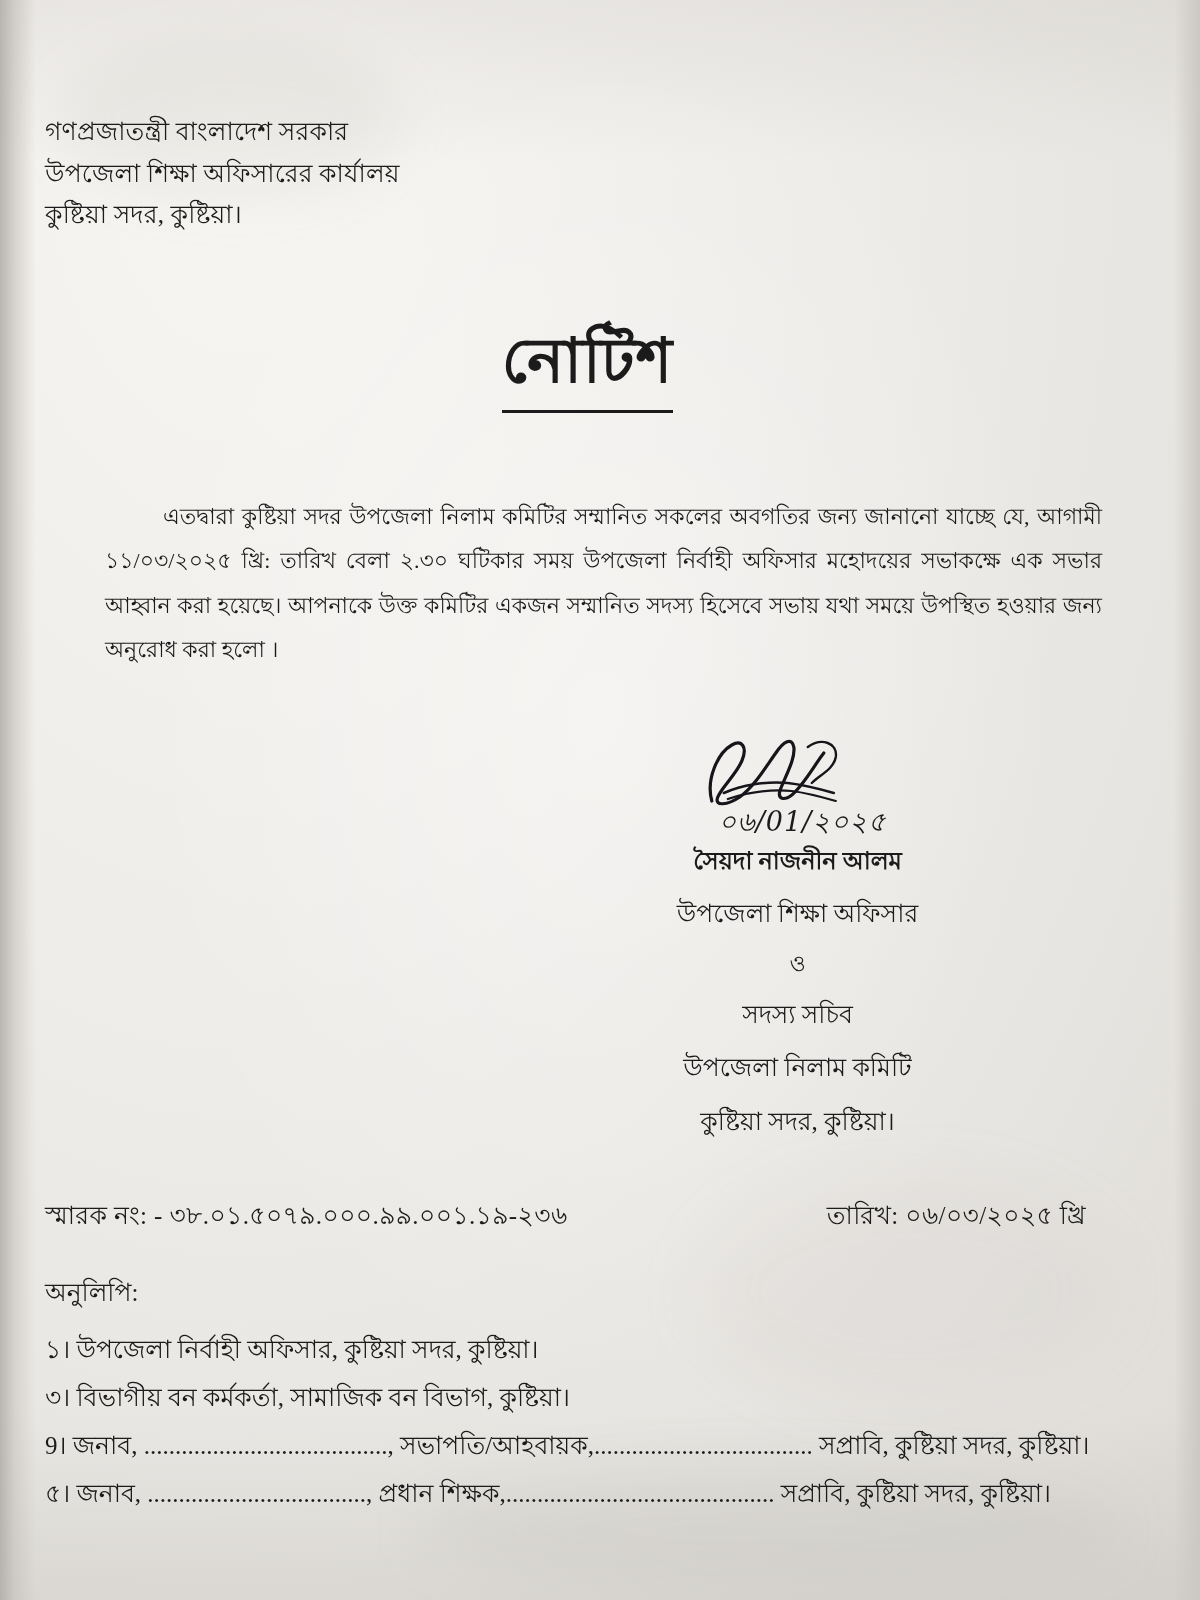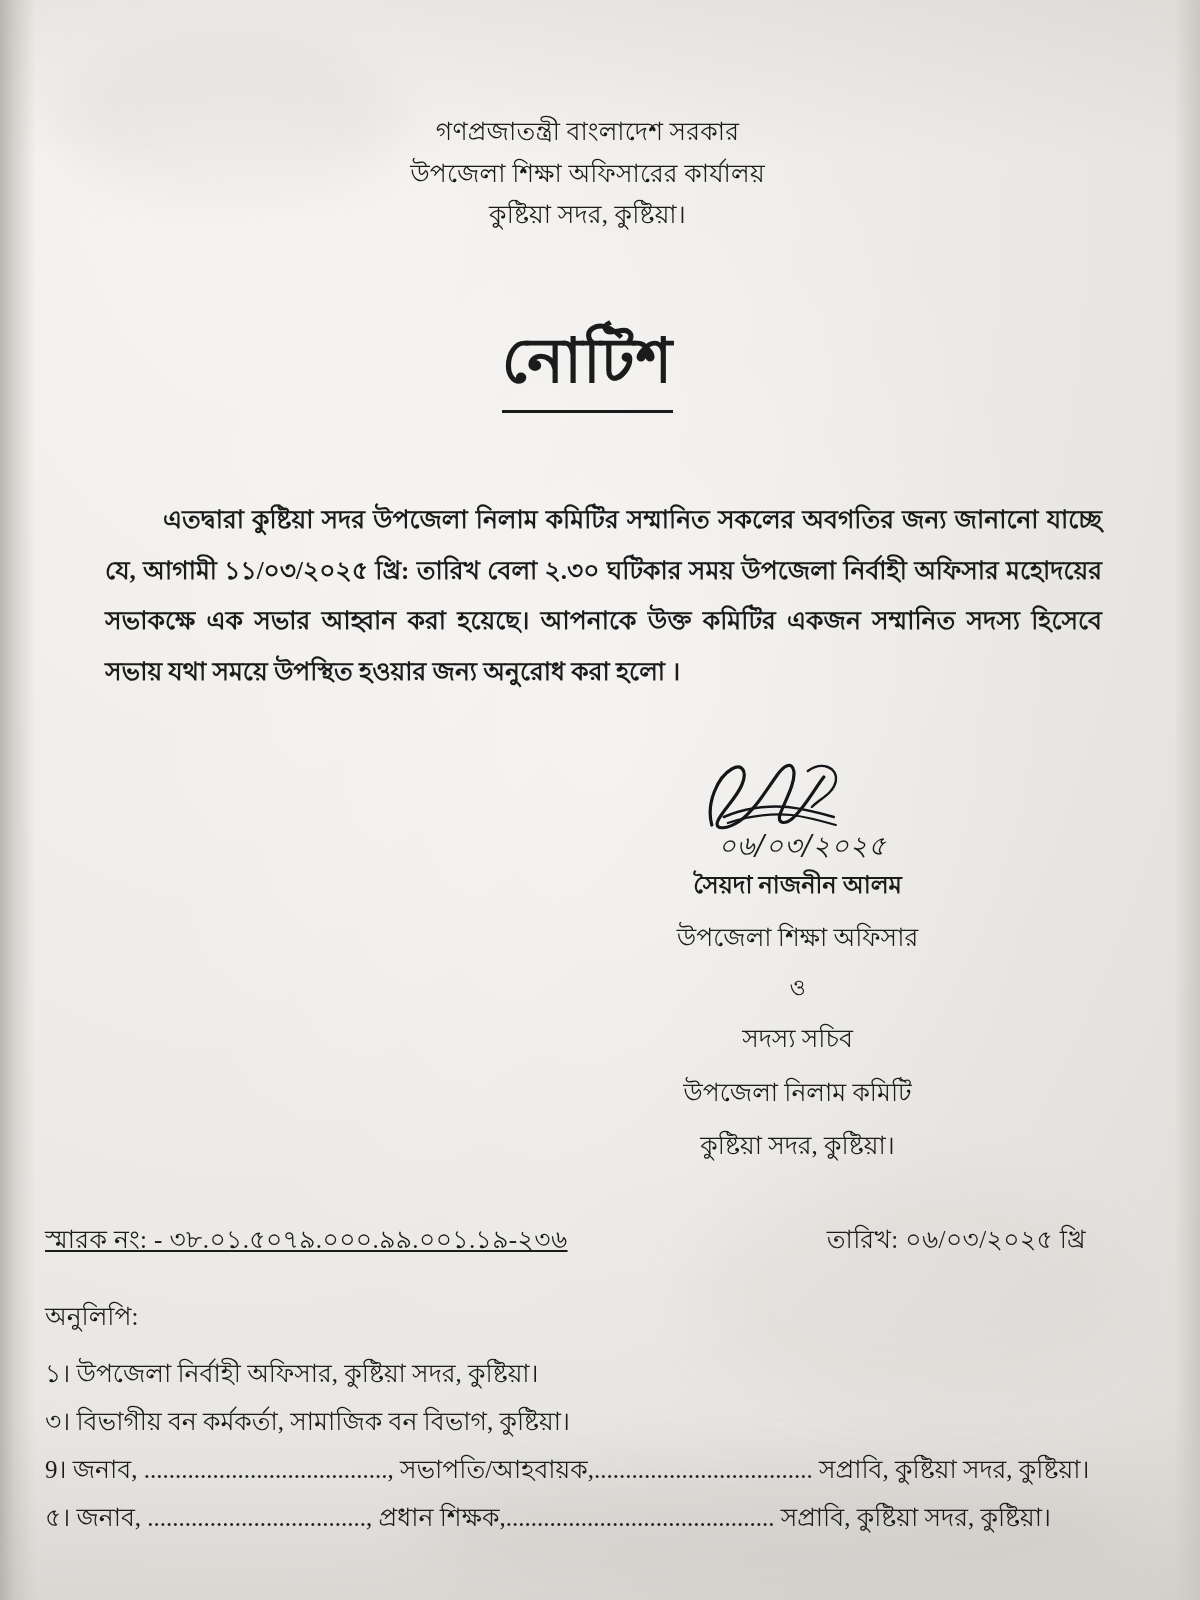--- a/index.html
+++ b/index.html
@@ -52,21 +52,20 @@
   .content {
     position: absolute;
     inset: 0;
     padding: 0 70px 0 45px;
     box-sizing: border-box;
     color: #1b1b1b;
   }
 
   
   .header {
-    text-align: center;
     padding-top: 112px;
     line-height: 1.58;
   }
   .header div {
     font-size: 25px;
     letter-spacing: 0.2px;
   }
   .header .h-line2 { margin-top: 2px; }
   .header .h-line3 { margin-top: 2px; }
 
@@ -81,27 +80,26 @@
     font-weight: 700;
     letter-spacing: 1px;
     border-bottom: 3px solid #1b1b1b;
     padding-bottom: 10px;
     line-height: 1.25;
   }
 
   
   .body-para {
     margin-top: 82px;
-    font-size: 25px;
+    font-size: 22px;
     line-height: 2.02;
     text-align: justify;
     text-justify: inter-word;
     padding: 0 28px 0 60px;
     text-indent: 58px;
-    font-weight: bold;
   }
 
   
   .sig-block {
     margin-top: 62px;
     text-align: center;
     padding-left: 420px;
   }
   .sig-mark {
     position: relative;
@@ -131,21 +129,21 @@
 
   
   .memo-row {
     display: flex;
     justify-content: space-between;
     align-items: baseline;
     margin-top: 52px;
     padding: 0 44px 0 0;
     font-size: 25px;
   }
-  .memo-no { letter-spacing: 0.4px; text-decoration: underline; }
+  .memo-no { letter-spacing: 0.4px; }
   .memo-date { letter-spacing: 0.4px; }
 
   
   .copy-head {
     margin-top: 34px;
     font-size: 25px;
   }
   .copy-list {
     margin-top: 10px;
     font-size: 25px;
@@ -188,21 +186,21 @@
 
     <div class="sig-block">
       <div class="sig-mark">
         <svg width="190" height="90" viewBox="0 0 190 90" fill="none" xmlns="http://www.w3.org/2000/svg">
           <path d="M24 74 C18 52, 30 26, 44 18 C54 12, 60 20, 54 34 C48 48, 34 60, 30 70 C26 80, 40 78, 52 70 C66 60, 78 40, 88 26 C96 14, 104 10, 106 20 C108 32, 96 52, 92 64 C90 72, 96 74, 104 68 C116 58, 128 36, 136 26" stroke="#15151a" stroke-width="3.2" stroke-linecap="round" fill="none"></path>
           <path d="M36 66 C54 58, 78 54, 100 56 C118 58, 132 62, 146 66" stroke="#15151a" stroke-width="2.6" stroke-linecap="round" fill="none"></path>
           <path d="M40 72 C58 66, 82 62, 104 64 C120 66, 134 70, 148 74" stroke="#15151a" stroke-width="2.2" stroke-linecap="round" fill="none"></path>
           <path d="M120 20 C134 10, 150 16, 148 30 C146 42, 132 48, 124 56" stroke="#15151a" stroke-width="2.4" stroke-linecap="round" fill="none"></path>
         </svg>
       </div>
-      <div class="sig-date">০৬/০৩/২০২৫</div>
+      <div class="sig-date">০৬/01/২০২৫</div>
       <div class="sig-name">সৈয়দা নাজনীন আলম</div>
       <div class="sig-line">উপজেলা শিক্ষা অফিসার</div>
       <div class="sig-o">ও</div>
       <div class="sig-line">সদস্য সচিব</div>
       <div class="sig-line">উপজেলা নিলাম কমিটি</div>
       <div class="sig-line">কুষ্টিয়া সদর, কুষ্টিয়া।</div>
     </div>
 
     <div class="memo-row">
       <div class="memo-no">স্মারক নং: - ৩৮.০১.৫০৭৯.০০০.৯৯.০০১.১৯-২৩৬</div>

